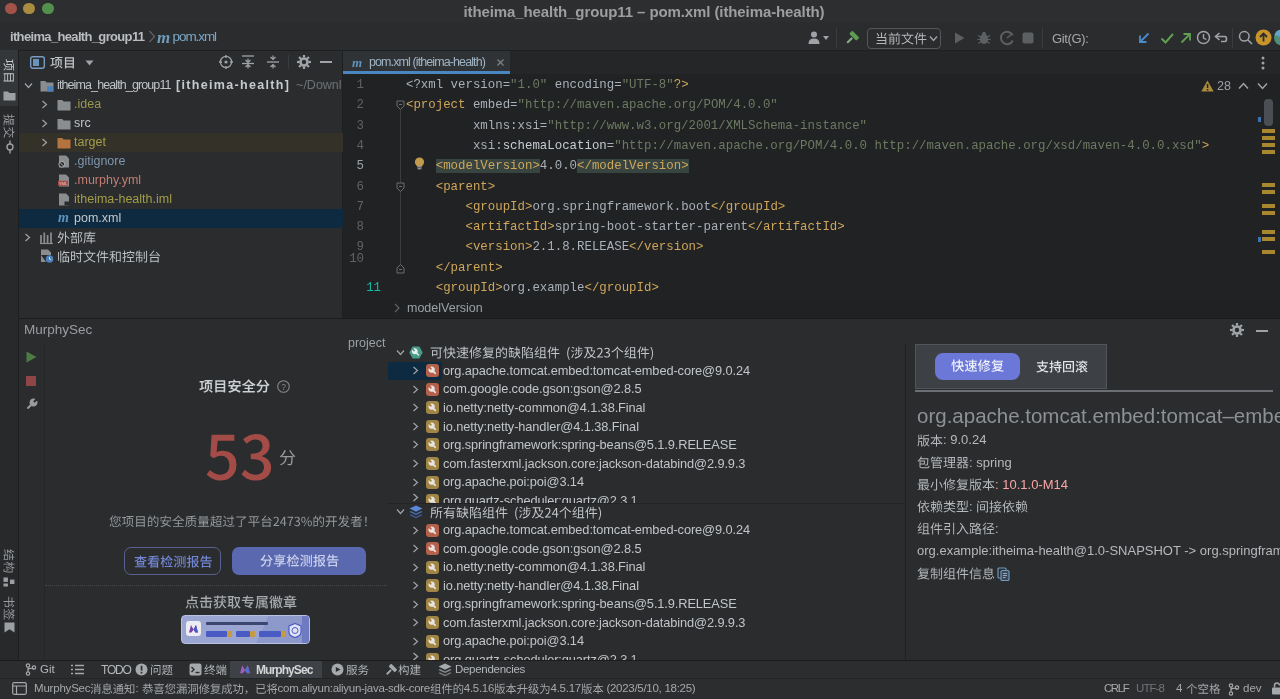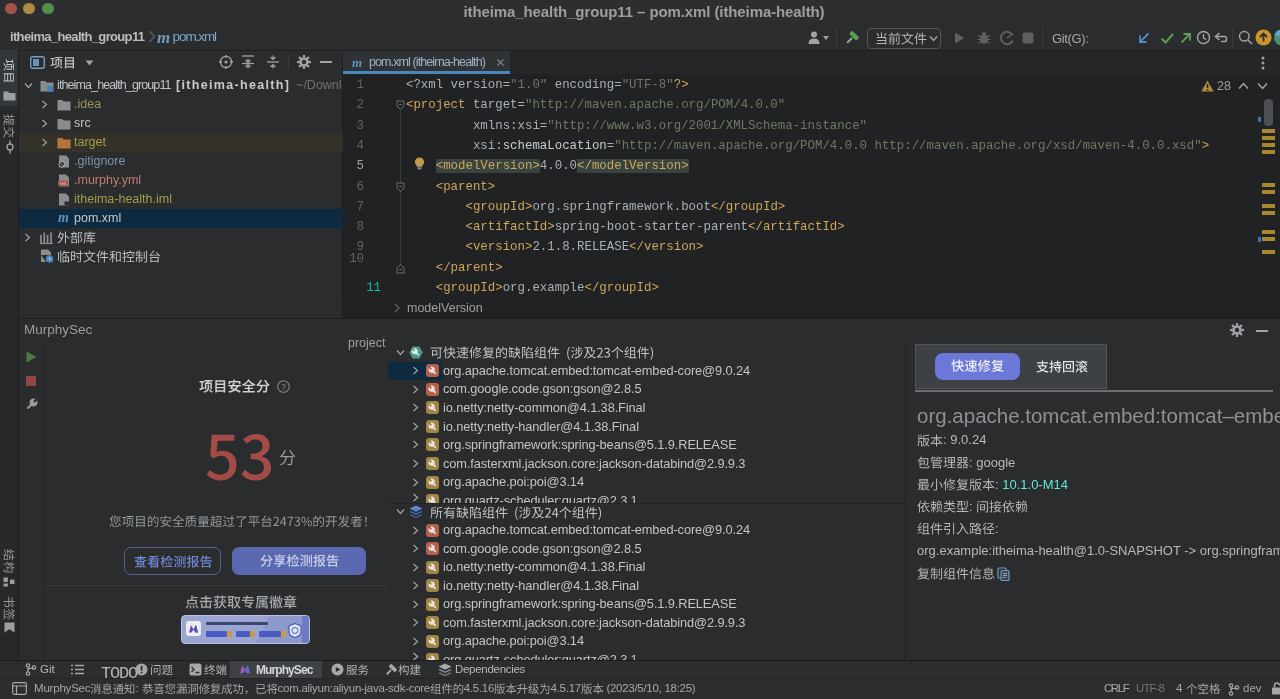--- a/index.html
+++ b/index.html
@@ -431,21 +431,21 @@
     </g>
   </svg>
 <style>
 .code{position:absolute;left:406px;white-space:pre;font-family:"Liberation Mono",monospace;font-size:12.4px;line-height:20.3px;}
 .c1{color:#a8b0b8;} .c2{color:#6d7a62;} .c3{color:#cfa65a;} .c4{color:#c6cdd3;}
 .hl{background:#384440;}
 .lnum{position:absolute;width:30px;text-align:right;font-family:"Liberation Mono",monospace;font-size:12.4px;color:#5f6366;line-height:20.3px;}
 </style>
 <div class="code" style="top:75.0px"><span class="c1">&lt;?xml version=</span><span class="c2">"1.0"</span><span class="c1"> encoding=</span><span class="c2">"UTF-8"</span><span class="c3">?&gt;</span></div>
 <div class="lnum" style="left:334px;top:75.0px;color:#5f6366">1</div>
-<div class="code" style="top:95.3px"><span class="c3">&lt;project</span><span class="c1"> target=</span><span class="c2">"http://maven.apache.org/POM/4.0.0"</span></div>
+<div class="code" style="top:95.3px"><span class="c3">&lt;project</span><span class="c1"> embed=</span><span class="c2">"http://maven.apache.org/POM/4.0.0"</span></div>
 <div class="lnum" style="left:334px;top:95.3px;color:#5f6366">2</div>
 <div class="code" style="top:115.6px"><span class="c1">         xmlns:xsi=</span><span class="c2">"http://www.w3.org/2001/XMLSchema-instance"</span></div>
 <div class="lnum" style="left:334px;top:115.6px;color:#5f6366">3</div>
 <div class="code" style="top:135.9px"><span class="c1">         xsi:</span><span class="c4">schemaLocation</span><span class="c1">=</span><span class="c2">"http://maven.apache.org/POM/4.0.0 http://maven.apache.org/xsd/maven-4.0.0.xsd"</span><span class="c3">&gt;</span></div>
 <div class="lnum" style="left:334px;top:135.9px;color:#5f6366">4</div>
 <div class="code" style="top:156.2px"><span class="c1">    </span><span class="c3 hl">&lt;modelVersion&gt;</span><span class="c1">4.0.0</span><span class="c3 hl">&lt;/modelVersion&gt;</span></div>
 <div class="lnum" style="left:334px;top:156.2px;color:#9ba1a6">5</div>
 <div class="code" style="top:176.5px"><span class="c1">    </span><span class="c3">&lt;parent&gt;</span></div>
 <div class="lnum" style="left:334px;top:176.5px;color:#5f6366">6</div>
 <div class="code" style="top:196.8px"><span class="c1">        </span><span class="c3">&lt;groupId&gt;</span><span class="c1">org.springframework.boot</span><span class="c3">&lt;/groupId&gt;</span></div>
@@ -917,32 +917,32 @@
   </svg>
 <div class="t" style="left:943.0px;top:430.2px;font-size:13px;color:#b6b9bc;font-weight:400;">: 9.0.24</div>
 <svg class="z" style="left:917.0px;top:456.0px;" width="52.0" height="13">
     <g transform="translate(0 11.44) scale(0.013000)" fill="#b6b9bc">
       <use href="#q91" x="0"></use>
       <use href="#q92" x="1000"></use>
       <use href="#q93" x="2000"></use>
       <use href="#q94" x="3000"></use>
     </g>
   </svg>
-<div class="t" style="left:969.0px;top:452.7px;font-size:13px;color:#b6b9bc;font-weight:400;">: google</div>
+<div class="t" style="left:969.0px;top:452.7px;font-size:13px;color:#b6b9bc;font-weight:400;">: spring</div>
 <svg class="z" style="left:917.0px;top:478.0px;" width="78.0" height="13">
     <g transform="translate(0 11.44) scale(0.013000)" fill="#b6b9bc">
       <use href="#q95" x="0"></use>
       <use href="#q96" x="1000"></use>
       <use href="#q69" x="2000"></use>
       <use href="#q70" x="3000"></use>
       <use href="#q89" x="4000"></use>
       <use href="#q90" x="5000"></use>
     </g>
   </svg>
-<div class="t" style="left:995.0px;top:474.7px;font-size:13px;color:#5eead4;font-weight:400;">: 10.1.0-M14</div>
+<div class="t" style="left:995.0px;top:474.7px;font-size:13px;color:#fca5a5;font-weight:400;">: 10.1.0-M14</div>
 <svg class="z" style="left:917.0px;top:500.0px;" width="52.0" height="13">
     <g transform="translate(0 11.44) scale(0.013000)" fill="#b6b9bc">
       <use href="#q97" x="0"></use>
       <use href="#q98" x="1000"></use>
       <use href="#q99" x="2000"></use>
       <use href="#q100" x="3000"></use>
     </g>
   </svg>
 <div class="t" style="left:969.0px;top:496.7px;font-size:13px;color:#b6b9bc;font-weight:400;">: </div>
 <svg class="z" style="left:976.2px;top:500.0px;" width="52.0" height="13">
@@ -985,21 +985,21 @@
     <circle cx="3" cy="10.5" r="1.7" fill="none" stroke="#a6a9ac" stroke-width="1.2"></circle>
     <circle cx="9" cy="4.5" r="1.7" fill="none" stroke="#a6a9ac" stroke-width="1.2"></circle>
     <path d="M3 4.2 L3 8.8 M3 7 Q3 5.5 5.5 5.3 Q8.5 5 9 6.2" fill="none" stroke="#a6a9ac" stroke-width="1.2"></path>
   </svg>
 <div class="t " style="left:40px;top:660.8px;font-size:11.5px;color:#b4b7ba;font-weight:400;font-family:'Liberation Sans',sans-serif;">Git</div>
 <svg class="z" style="left:71px;top:664px" width="13" height="11" viewBox="0 0 13 11">
     <g stroke="#a6a9ac" stroke-width="1.4">
       <path d="M0 1.5 L2 1.5 M4 1.5 L13 1.5 M0 5.5 L2 5.5 M4 5.5 L13 5.5 M0 9.5 L2 9.5 M4 9.5 L13 9.5"></path>
     </g>
   </svg>
-<div class="t " style="left:101px;top:660.8px;font-size:17px;color:#b4b7ba;font-weight:400;font-family:Liberation Mono, monospace;letter-spacing:-1.18px;">TODO</div>
+<div class="t " style="left:101px;top:660.8px;font-size:12px;color:#b4b7ba;font-weight:400;font-family:Liberation Sans, sans-serif;letter-spacing:-1.18px;">TODO</div>
 <svg class="z" style="left:135px;top:663px" width="13" height="13" viewBox="0 0 13 13">
     <circle cx="6.5" cy="6.5" r="6" fill="#a6a9ac"></circle>
     <rect x="5.7" y="2.8" width="1.7" height="4.8" fill="#2b2d2f"></rect>
     <rect x="5.7" y="8.8" width="1.7" height="1.7" fill="#2b2d2f"></rect>
   </svg>
 <svg class="z" style="left:150.0px;top:663.8px;" width="23.0" height="11.5">
     <g transform="translate(0 10.12) scale(0.011500)" fill="#b4b7ba">
       <use href="#q109" x="0"></use>
       <use href="#q110" x="1000"></use>
     </g>

